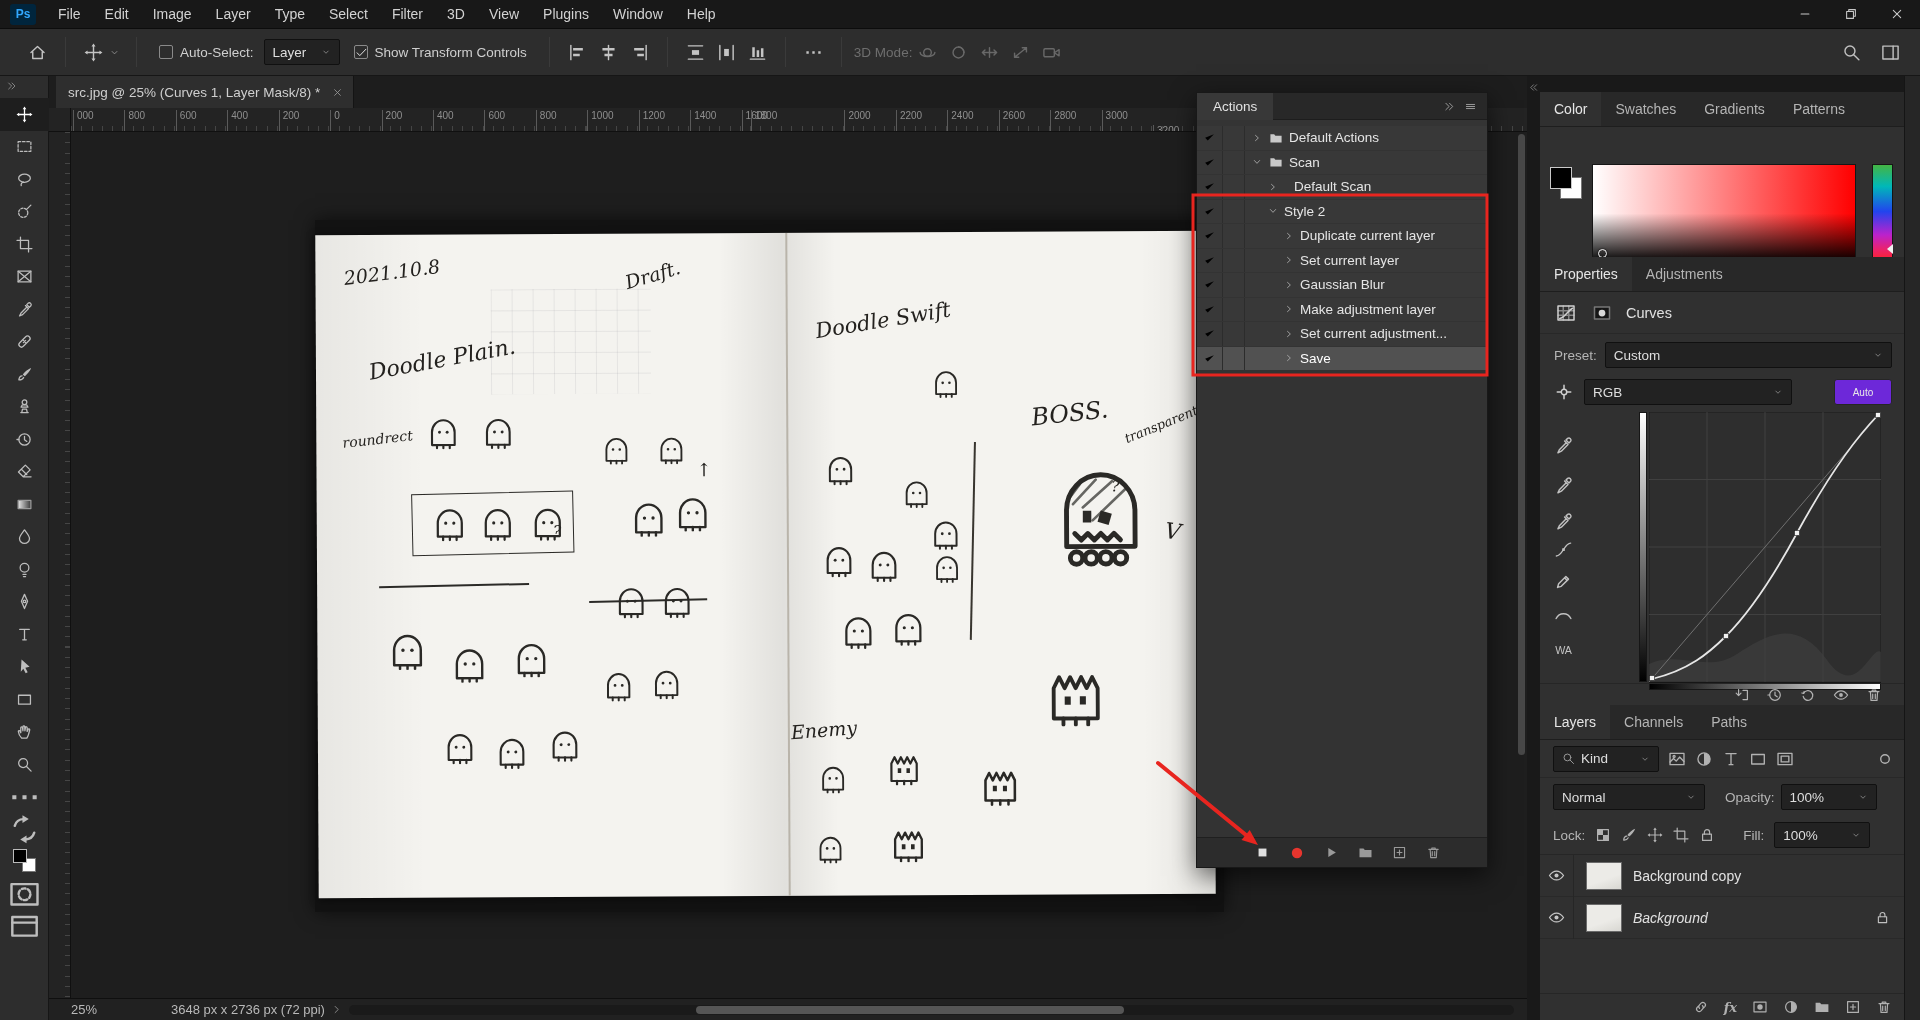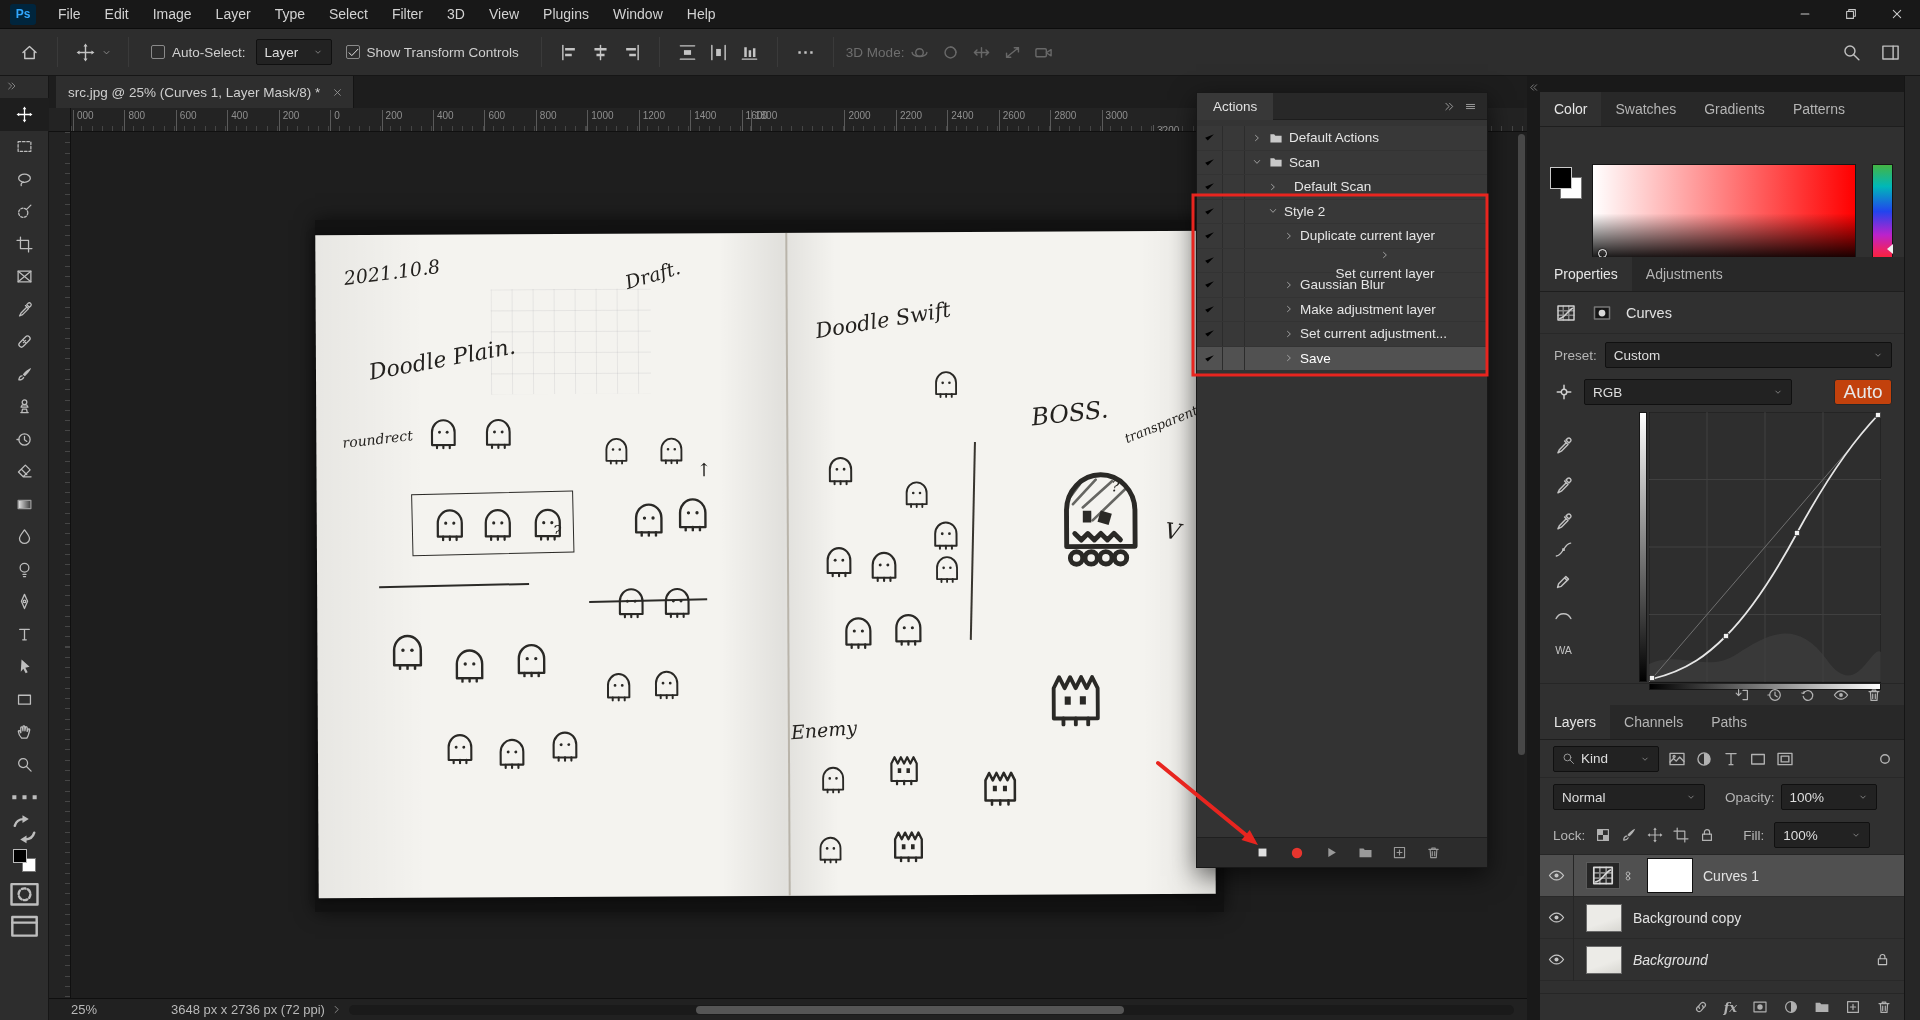--- a/index.html
+++ b/index.html
@@ -13,21 +13,21 @@
   
   #menubar{position:absolute;left:0;top:0;width:1920px;height:29px;background:#181818;display:flex;align-items:center;border-bottom:1px solid #0c0c0c;}
   .ps-logo{width:26px;height:21px;margin:0 10px 0 10px;background:#00253d;color:#31a8ff;font-size:12px;font-weight:bold;border-radius:3px;display:flex;align-items:center;justify-content:center;}
   #menu-items{display:flex;height:29px;}
   .menu-item{padding:0 12px;line-height:29px;font-size:14px;color:#d2d2d2;cursor:default;}
   .win-controls{margin-left:auto;display:flex;}
   .winbtn{width:46px;height:29px;color:#c8c8c8;display:flex;align-items:center;justify-content:center;}
   .winbtn svg{width:14px;height:14px;}
 
   
-  #optionsbar{position:absolute;left:0;top:29px;width:1920px;height:47px;background:#2d2d2d;display:flex;align-items:center;padding-left:14px;border-bottom:1px solid #161616;font-size:13.5px;}
+  #optionsbar{position:absolute;left:0;top:29px;width:1920px;height:47px;background:#2d2d2d;display:flex;align-items:center;padding-left:22px;border-bottom:1px solid #161616;font-size:13.5px;}
   .ob-ic{width:19px;height:19px;color:#c4c4c4;margin:0 6px;}
   .ob-chev{width:11px;height:11px;color:#9a9a9a;margin-right:4px;}
   .ob-sep{width:1px;height:30px;background:#1e1e1e;border-right:1px solid #3a3a3a;margin:0 12px;}
   .ob-check{display:flex;align-items:center;gap:7px;margin:0 10px;color:#cfcfcf;}
   .cb{width:14px;height:14px;border:1px solid #8a8a8a;border-radius:2px;position:relative;display:inline-block;}
   .cb .ic{position:absolute;left:0;top:0;width:13px;height:13px;color:#e6e6e6;}
   .pfield{background:#222222;border:1px solid #101010;border-radius:2px;height:26px;display:flex;align-items:center;padding:0 8px;gap:6px;color:#dedede;font-size:13.5px;}
   .csm{width:10px;height:10px;color:#9a9a9a;margin-left:auto;}
   .ob-select{min-width:76px;margin-right:4px;}
   .ob-group{display:flex;align-items:center;}
@@ -125,21 +125,21 @@
   
   .props-head{position:relative;height:42px;display:flex;align-items:center;padding-left:14px;gap:12px;border-bottom:1px solid #282828;}
   .ph-ic{width:24px;height:20px;color:#cfcfcf;}
   .ph-title{font-size:14.5px;color:#e0e0e0;}
   .preset-row{display:flex;align-items:center;padding:8px 12px 8px 14px;gap:8px;}
   .plabel{color:#b5b5b5;font-size:13.5px;}
   .preset-row .pfield{flex:1;}
   .chan-row{display:flex;align-items:center;padding:2px 12px 0 14px;gap:10px;height:30px;}
   .chan-row .ph-ic{width:20px;height:20px;}
   .chanf{width:208px;}
-  .auto-btn{margin-left:auto;width:58px;height:26px;background:#c2410c;border:1px solid #262626;border-radius:3px;color:#e8e8e8;font-size:19px;font-family:inherit;}
+  .auto-btn{margin-left:auto;width:58px;height:26px;background:#6d28d9;border:1px solid #262626;border-radius:3px;color:#e8e8e8;font-size:10px;font-family:inherit;}
   .curve-zone{position:relative;height:278px;margin-top:6px;}
   .left-icons{position:absolute;left:8px;top:0;width:36px;height:100%;}
   .left-icons .ic{position:absolute;left:6px;width:19px;height:19px;color:#c2c2c2;}
   .vstrip{position:absolute;left:99px;top:0;width:8px;height:270px;background:linear-gradient(to top,#000,#fff);border:1px solid #161616;}
   .curve-graph{position:absolute;left:109px;top:0;width:232px;height:270px;}
   .hstrip{position:absolute;left:109px;top:270px;width:232px;height:8px;background:linear-gradient(to right,#000,#fff);border:1px solid #161616;}
   .props-foot{position:absolute;left:0;right:0;bottom:0;height:22px;border-top:1px solid #262626;display:flex;align-items:center;justify-content:flex-end;gap:17px;padding-right:22px;}
   .props-foot .ic{width:16px;height:16px;color:#b2b2b2;}
 
   
@@ -1062,43 +1062,20 @@
         <div class="pfield fillf">
           <span>100%</span>
           <span class="ic csm">
               <svg viewBox="0 0 16 16">
                 <path d="M4.5 6.5L8 10l3.5-3.5"></path>
               </svg>
             </span>
         </div>
       </div>
       <div class="layer-rows">
-        <div class="lrow sel">
-          <span class="eyebox ic">
-              <svg viewBox="0 0 16 16">
-                <path d="M1.4 8C3.3 5.2 5.5 3.8 8 3.8S12.7 5.2 14.6 8C12.7 10.8 10.5 12.2 8 12.2S3.3 10.8 1.4 8z"></path>
-                <circle cx="8" cy="8" r="1.9" style="fill:currentColor;stroke:none"></circle>
-              </svg>
-            </span>
-          <span class="lthumb adj ic">
-              <svg viewBox="0 0 16 16">
-                <rect x="1.6" y="2.4" width="12.8" height="11.2"></rect>
-                <path d="M5.8 2.4v11.2M10.2 2.4v11.2M1.6 6.1h12.8M1.6 9.8h12.8" stroke-width=".5" opacity=".55"></path>
-                <path d="M3 12.4C7 11.8 9.4 6 13.2 4.2" stroke-width="1.4"></path>
-              </svg>
-            </span>
-          <span class="ic link8">
-              <svg viewBox="0 0 16 16">
-                <circle cx="8" cy="5" r="2.4"></circle>
-                <circle cx="8" cy="11" r="2.4"></circle>
-              </svg>
-            </span>
-          <span class="lthumb maskt"></span>
-          <span class="lname">Curves 1</span>
-        </div>
         <div class="lrow">
           <span class="eyebox ic">
               <svg viewBox="0 0 16 16">
                 <path d="M1.4 8C3.3 5.2 5.5 3.8 8 3.8S12.7 5.2 14.6 8C12.7 10.8 10.5 12.2 8 12.2S3.3 10.8 1.4 8z"></path>
                 <circle cx="8" cy="8" r="1.9" style="fill:currentColor;stroke:none"></circle>
               </svg>
             </span>
           <span class="lthumb imgt"></span>
           <span class="lname">Background copy</span>
         </div>
@@ -1263,21 +1240,21 @@
             <span>Duplicate current layer</span>
           </span>
         </div>
         <div class="arow">
           <span class="acell">
             <svg viewBox="0 0 16 16">
               <path d="M2.6 8.4l3.3 3.4L13.4 4" stroke-width="1.7"></path>
             </svg>
           </span>
           <span class="acell2"></span>
-          <span class="acnt" style="padding-left: 38px; flex-direction: column;">
+          <span class="acnt" style="padding-left: 38px;">
             <span class="ic aarr">
               <svg viewBox="0 0 16 16">
                 <path d="M6 4.5L9.8 8 6 11.5" stroke-width="1.3"></path>
               </svg>
             </span>
             <span>Set current layer</span>
           </span>
         </div>
         <div class="arow">
           <span class="acell">

